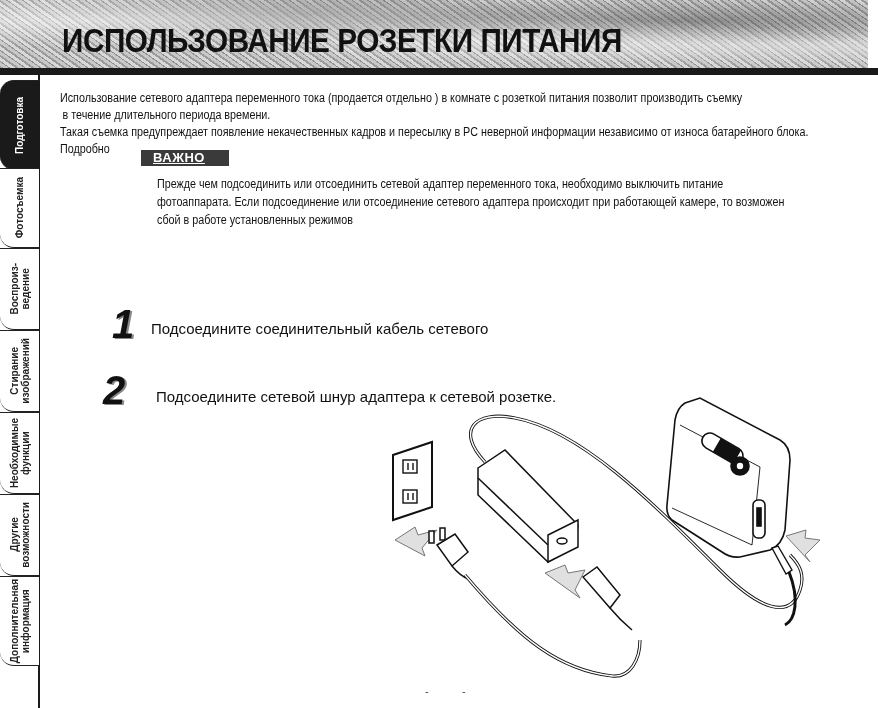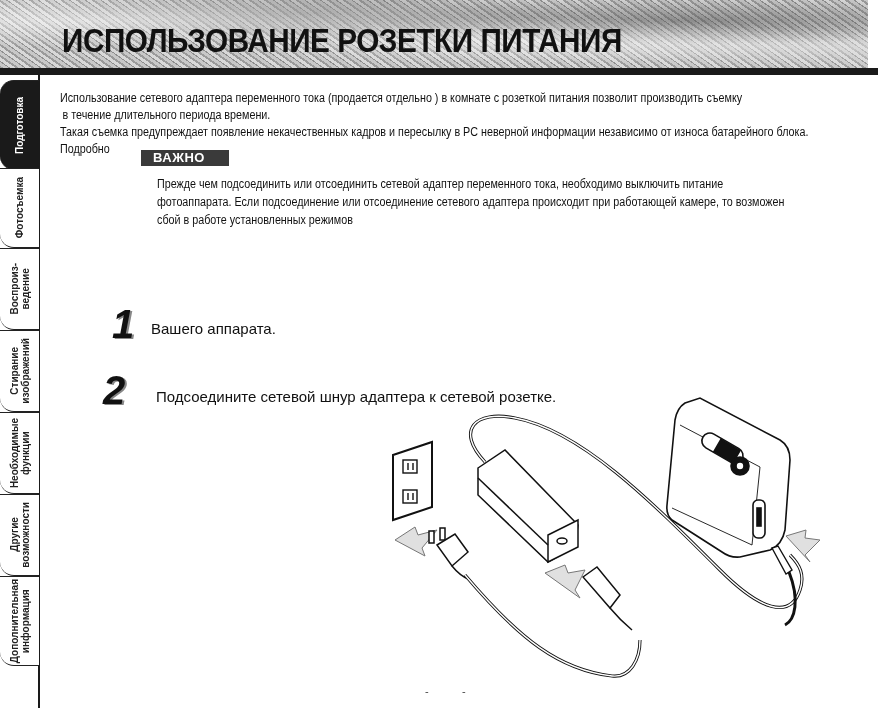--- a/index.html
+++ b/index.html
@@ -43,21 +43,21 @@
   .tab.active .tab-label { color: #fff; }
 
   .intro { position: absolute; left: 60px; top: 90px; font-size: 12.5px; line-height: 17px;
     transform: scaleX(0.86); transform-origin: left top; width: 940px; }
   .intro p { margin: 0; }
   .intro .indent { padding-left: 3px; }
 
   .badge {
     position: absolute; left: 141px; top: 150px; width: 88px; height: 16px;
     background: #3a3a3a; color: #fff; font-weight: bold; font-size: 13px;
-    line-height: 16px; padding-left: 12px; letter-spacing: 0.5px;
+    line-height: 16px; padding-left: 12px; letter-spacing: 0.5px; text-decoration: underline;
   }
   .important {
     position: absolute; left: 157px; top: 175px; font-size: 12.5px; line-height: 18px;
     transform: scaleX(0.86); transform-origin: left top; width: 780px;
   }
 
   .step { position: absolute; font-size: 15px; line-height: 17px; color: #111; }
   .step-num {
     position: absolute; font-weight: bold; font-style: italic; font-size: 40px;
     color: #111; line-height: 40px;
@@ -113,21 +113,21 @@
 
 <div class="badge">ВАЖНО</div>
 <div class="important">
   <p>Прежде чем подсоединить или отсоединить сетевой адаптер переменного тока, необходимо выключить питание</p>
   <p>фотоаппарата. Если подсоединение или отсоединение сетевого адаптера происходит при работающей камере, то возможен</p>
   <p>сбой в работе установленных режимов</p>
 </div>
 
 <div class="step-num" style="left:112px;top:304px;">1</div>
 <div class="step" style="left:151px;top:320px;">
-  <div>Вашего аппарата.</div>
+  <div>Подсоедините соединительный кабель сетевого</div>
 </div>
 <div class="step-num" style="left:103px;top:370px;">2</div>
 <div class="step" style="left:156px;top:388px;">
   <div>Подсоедините сетевой шнур адаптера к сетевой розетке.</div>
 </div>
 
 <svg class="illustration" viewBox="370 390 508 290" width="508" height="290">
 
   <g stroke="#111" fill="#fff" stroke-width="1.4">
     <polygon points="393,455 432,442 432,507 393,520" fill="#fff" stroke-width="2"></polygon>

